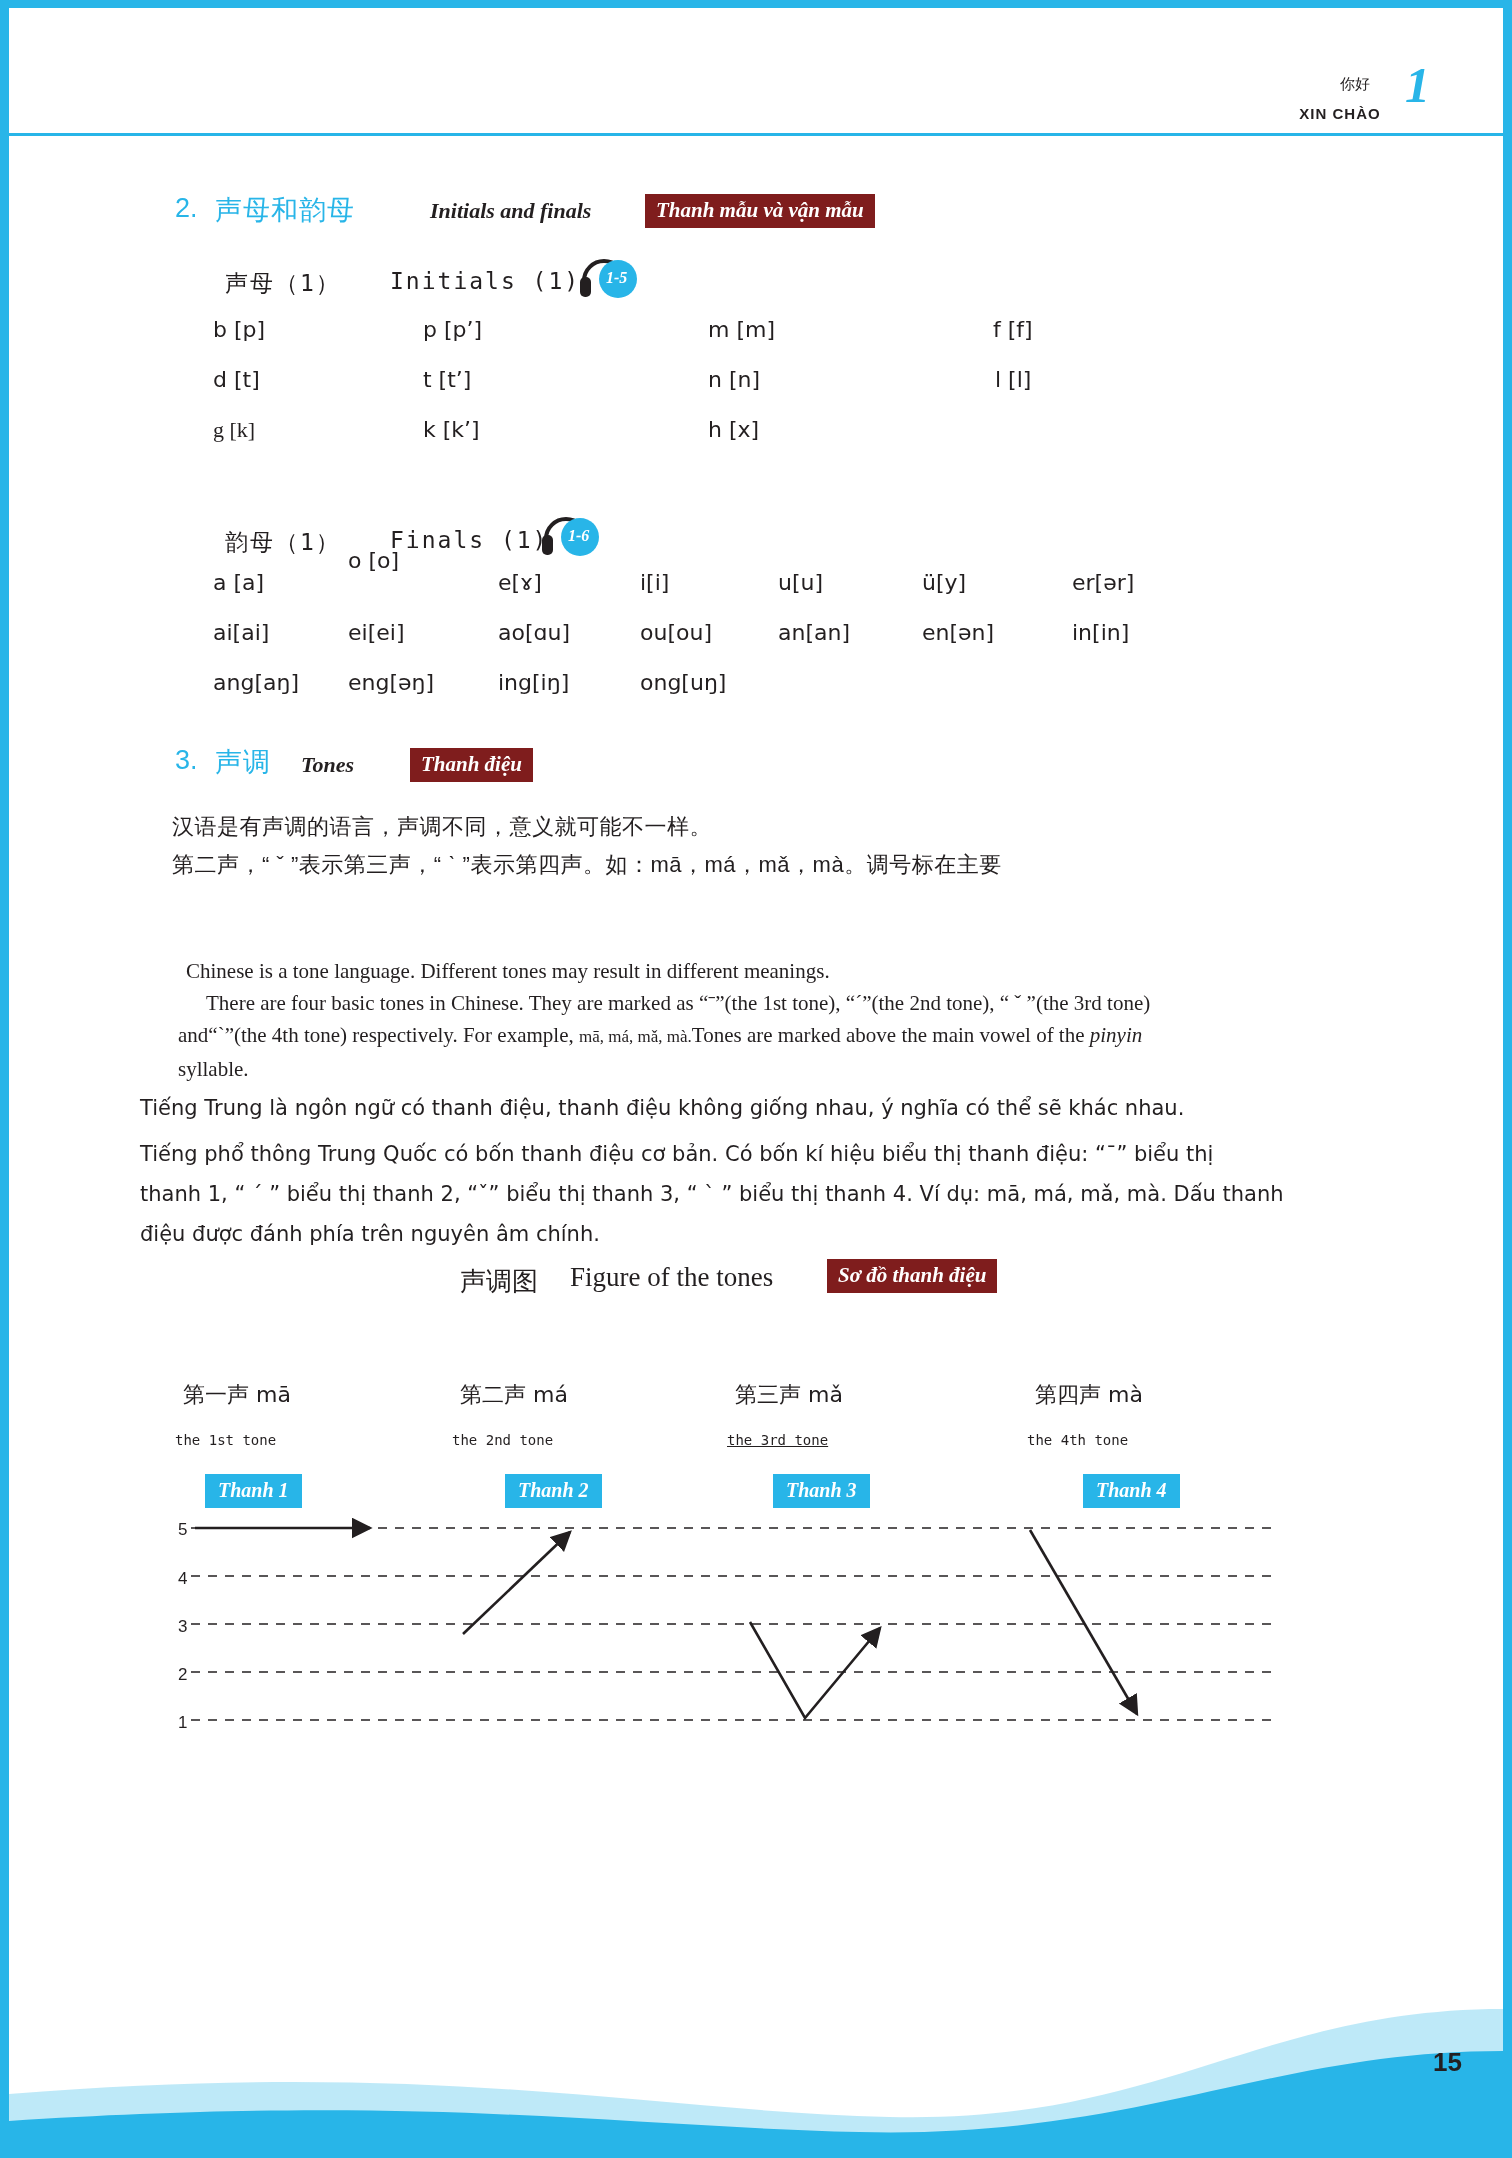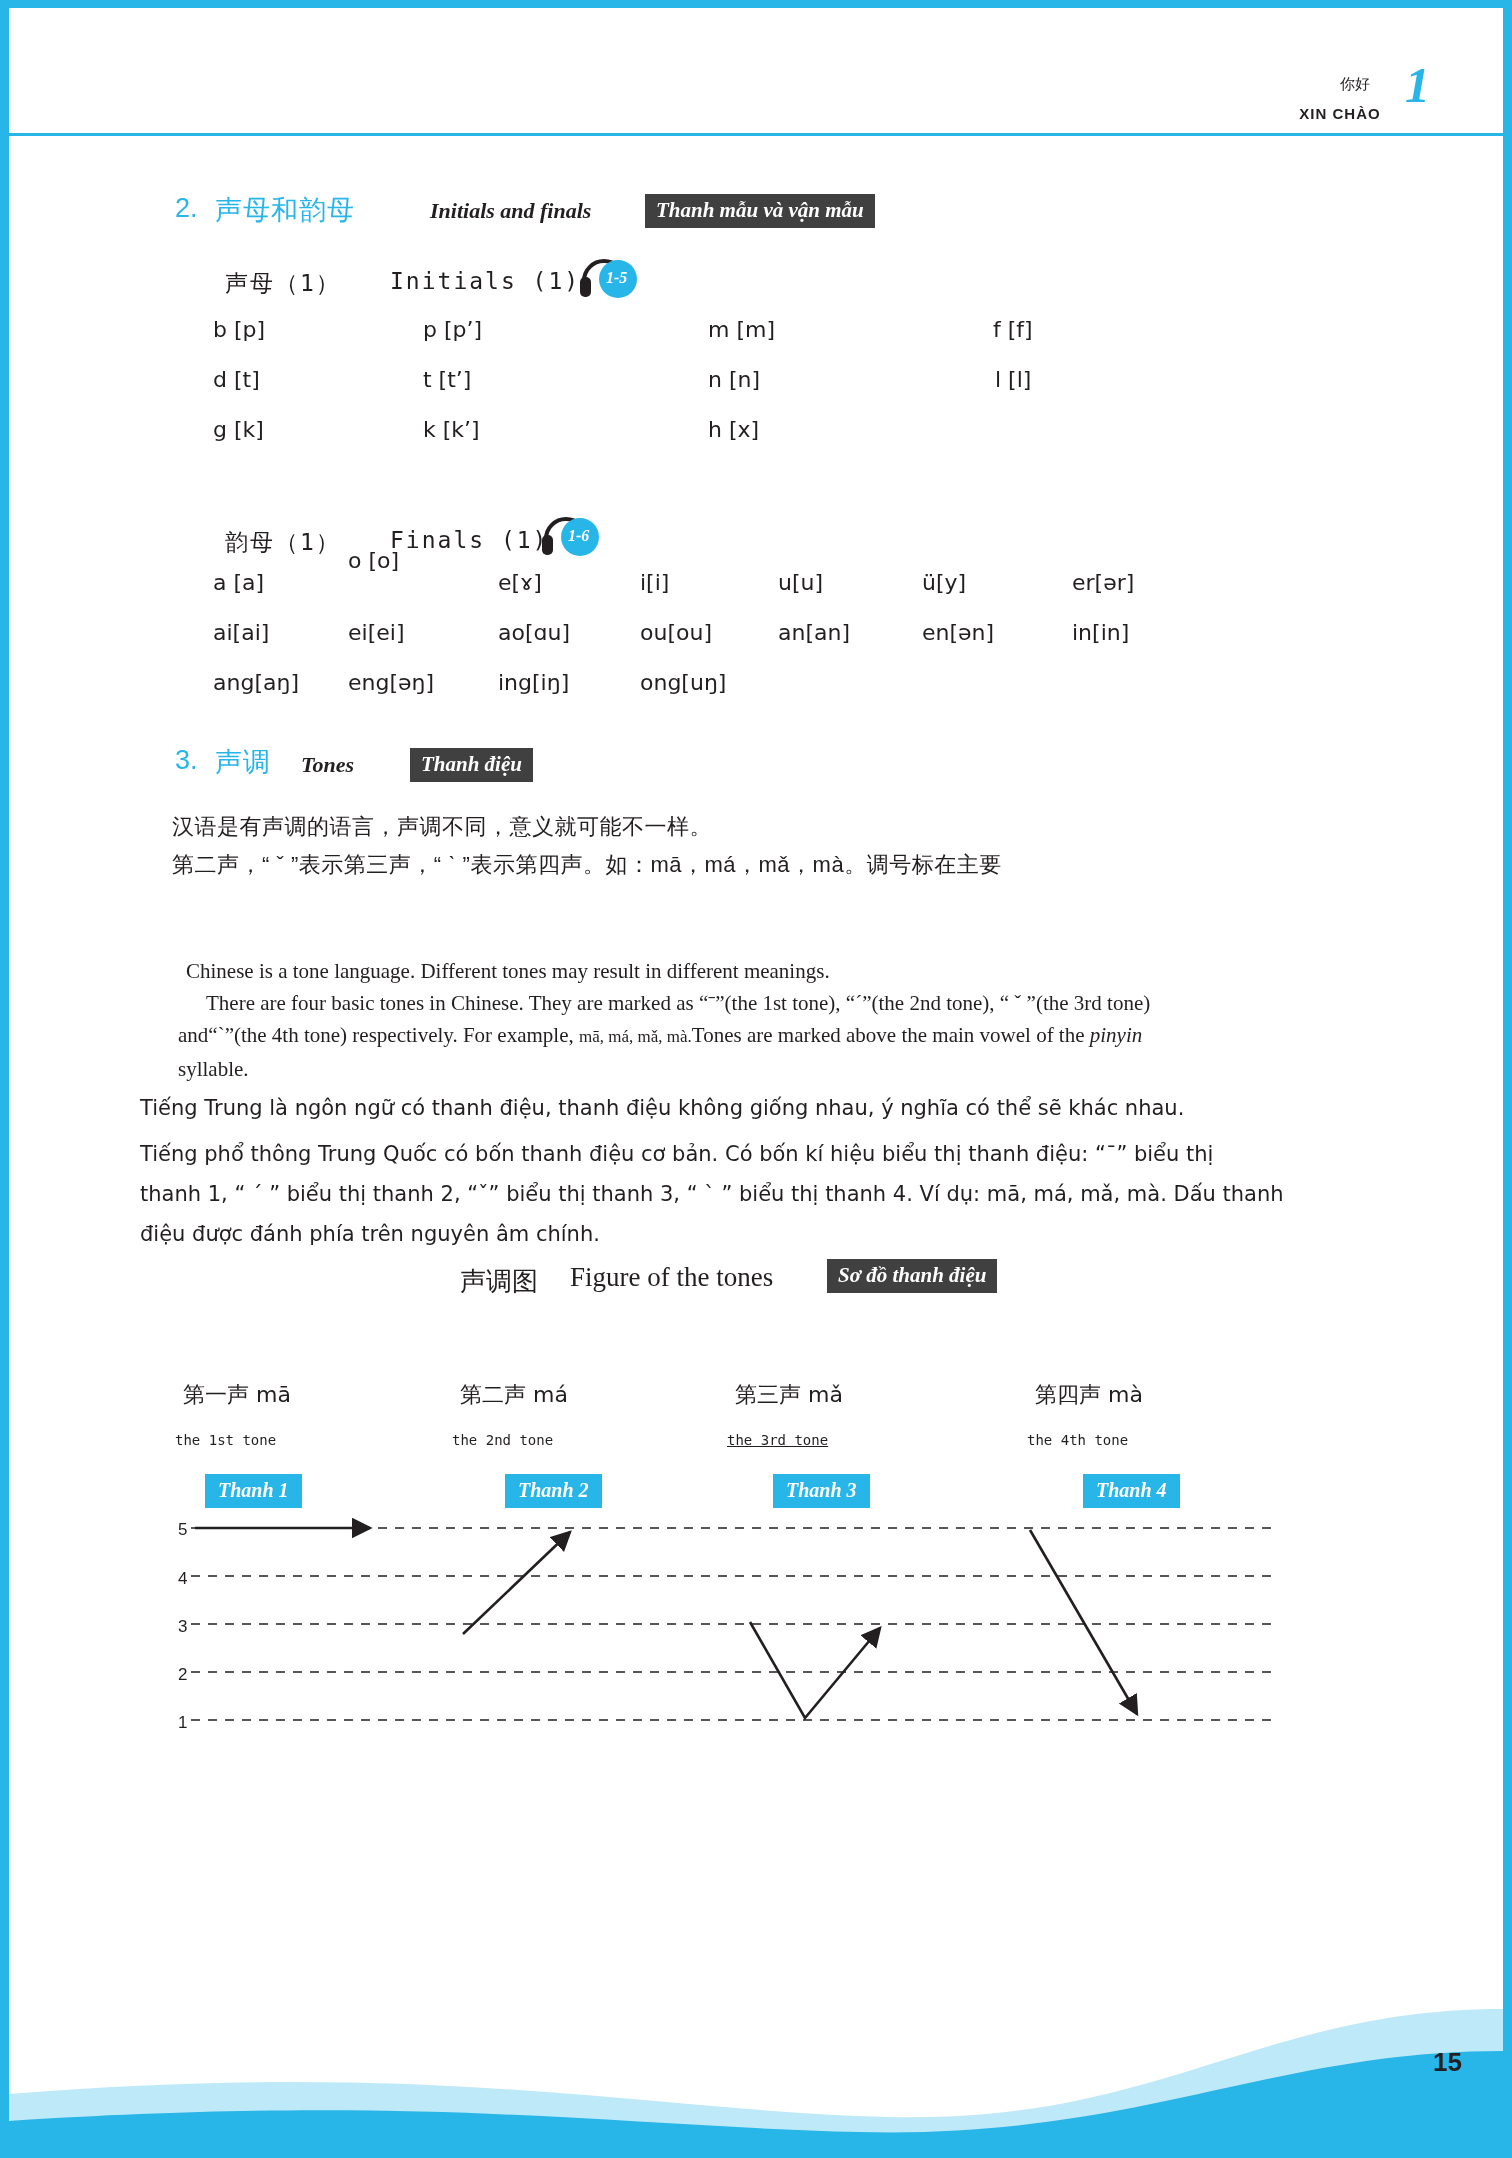--- a/index.html
+++ b/index.html
@@ -106,21 +106,21 @@
   .sec-en {
     position: absolute;
     font-size: 22px;
     font-style: italic;
     font-weight: bold;
     color: #231f20;
     font-family: "Liberation Serif", serif;
   }
   .tag {
     position: absolute;
-    background: #404040;
+    background: #7f1d1d;
     color: #ffffff;
     font-size: 21px;
     font-style: italic;
     font-weight: bold;
     font-family: "Liberation Serif", serif;
     padding: 5px 11px 6px 11px;
     white-space: nowrap;
     line-height: 1.1;
   }
 
@@ -287,21 +287,21 @@
   <div class="pin" style="left:213px; top:317px;">b [p]</div>
   <div class="pin" style="left:423px; top:317px;">p [p’]</div>
   <div class="pin" style="left:708px; top:317px;">m [m]</div>
   <div class="pin" style="left:993px; top:317px;">f [f]</div>
 
   <div class="pin" style="left:213px; top:367px;">d [t]</div>
   <div class="pin" style="left:423px; top:367px;">t [t’]</div>
   <div class="pin" style="left:708px; top:367px;">n [n]</div>
   <div class="pin" style="left:995px; top:367px;">l [l]</div>
 
-  <div class="pin" style="left:213px; top:417px;">g [k]</div>
+  <div class="pin" style="left:213px; top:417px;font-family:Liberation Serif, serif;">g [k]</div>
   <div class="pin" style="left:423px; top:417px;">k [k’]</div>
   <div class="pin" style="left:708px; top:417px;">h [x]</div>
 
   <div class="mono-label" style="left:225px; top:527px;">韵母（1）</div>
   <div class="mono-label" style="left:390px; top:527px;">Finals (1)</div>
 
   <div class="audio-ico" style="left:540px; top:513px;">
     <svg width="62" height="44" viewBox="0 0 62 44" style="position:absolute;left:0;top:0;">
       <path d="M6 26 A20 20 0 0 1 46 26" fill="none" stroke="#231f20" stroke-width="4"></path>
       <rect x="2" y="22" width="11" height="20" rx="5" fill="#231f20"></rect>

